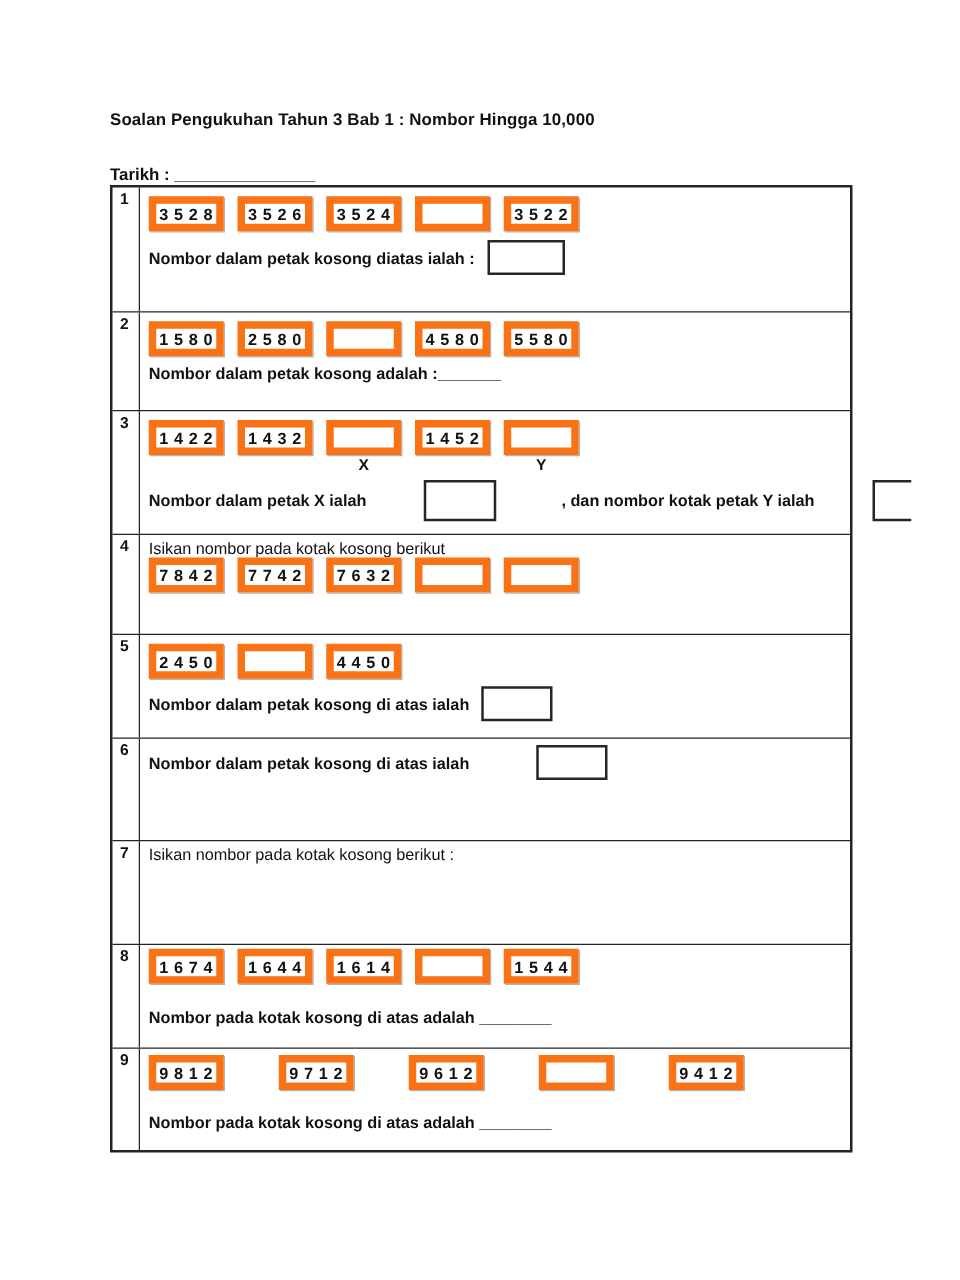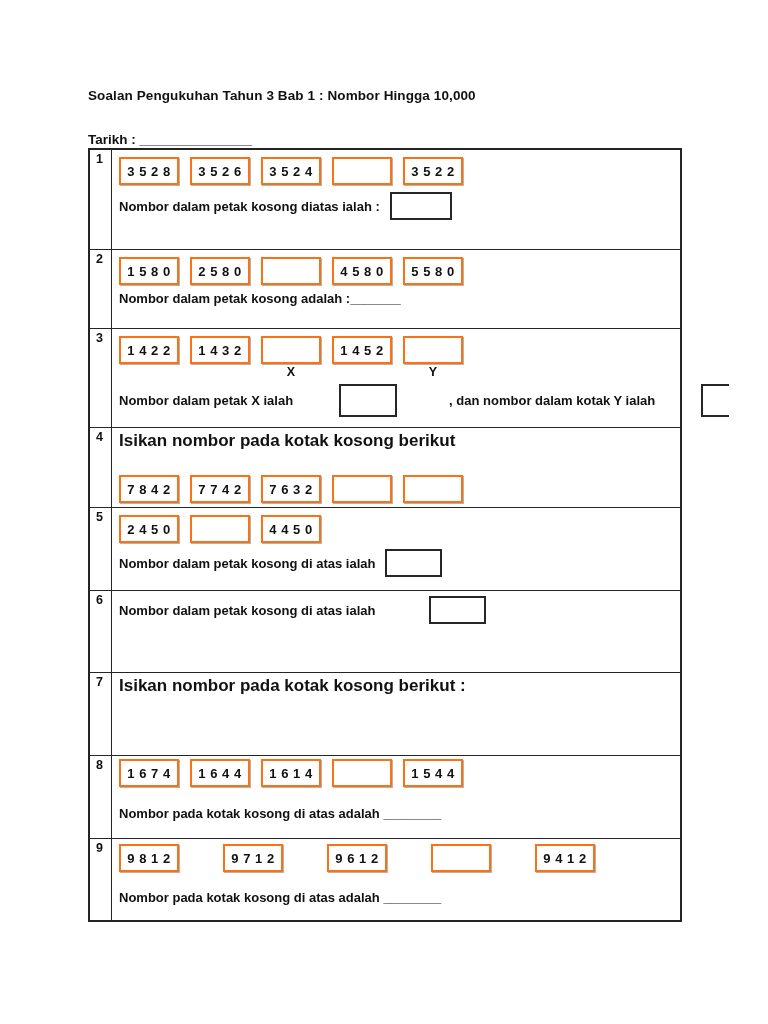--- a/index.html
+++ b/index.html
@@ -38,43 +38,43 @@
     font-size:12.5px;font-weight:bold;
     padding:2px 0 0 6px;
   }
   .cell{flex:1;padding:0 8px 0 7px;box-sizing:border-box;}
   .boxes{display:flex;gap:11px;}
   .labels{display:flex;gap:11px;margin-top:1px;}
   .lslot{width:60px;flex:0 0 60px;text-align:center;font-size:12.5px;font-weight:bold;}
   .nbox{
     width:60px;height:28px;flex:0 0 60px;
     box-sizing:border-box;
-    border:2px solid #f97316;
+    border:6px solid #f97316;
     box-shadow:1px 1px 0 0 #b3b3b3;
     background:#fff;
     display:flex;align-items:center;justify-content:center;
     font-size:13px;font-weight:bold;letter-spacing:0.5px;
     white-space:nowrap;
   }
   .prompt{font-size:13px;font-weight:bold;white-space:pre;text-align:center;}
   .aline{display:flex;align-items:center;}
   .abox{
     box-sizing:border-box;
     border:2px solid #262626;
     background:#fff;
   }
   .abox.w62{width:62px;height:28px;margin-left:10px;}
   .abox.w57{width:57px;height:28px;margin-left:10px;}
   .abox.w58t{width:58px;height:33px;margin-left:2px;}
   .textline{font-size:13px;font-weight:bold;}
   
   .mt7{margin-top:7px;} .mt6{margin-top:6px;} .mt5{margin-top:5px;gap:44px;} .mt3{margin-top:3px;align-items:center;}
   .mt11{margin-top:6px;} .mt18{margin-top:18px;} .mt19{margin-top:19px;}
-  .mt24{margin-top:24px;}
-  .instr{font-size:17px;font-weight:bold;margin-top:3px;}
+  .mt24{}
+  .instr{font-size:13px;font-weight:normal;margin-top:3px;}
   .gap8{margin-left:8px;}
 </style>
 </head>
 <body>
 
 <div class="page">
 
   <div class="doc-title">Soalan Pengukuhan Tahun 3 Bab 1 : Nombor Hingga 10,000</div>
   <div class="doc-date">Tarikh : _______________</div>
 
@@ -124,21 +124,21 @@
         <div class="labels">
           <div class="lslot"></div>
           <div class="lslot"></div>
           <div class="lslot">X</div>
           <div class="lslot"></div>
           <div class="lslot">Y</div>
         </div>
         <div class="aline mt5">
           <span class="prompt">Nombor dalam petak X ialah</span>
           <div class="abox w58t"></div>
-          <span class="prompt gap8">, dan nombor dalam kotak Y ialah</span>
+          <span class="prompt gap8">, dan nombor kotak petak Y ialah</span>
           <div class="abox w58t"></div>
         </div>
       </div>
     </div>
 
     <div class="row r4">
       <div class="num">4</div>
       <div class="cell">
         <div class="instr">Isikan nombor pada kotak kosong berikut</div>
         <div class="boxes mt24">

